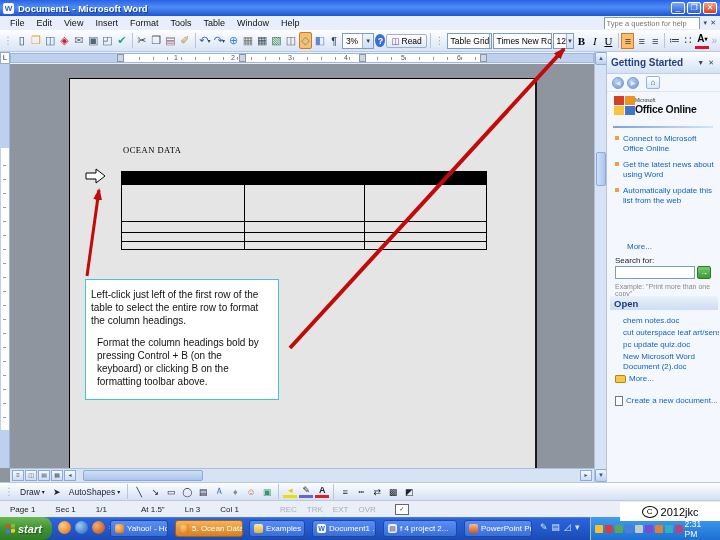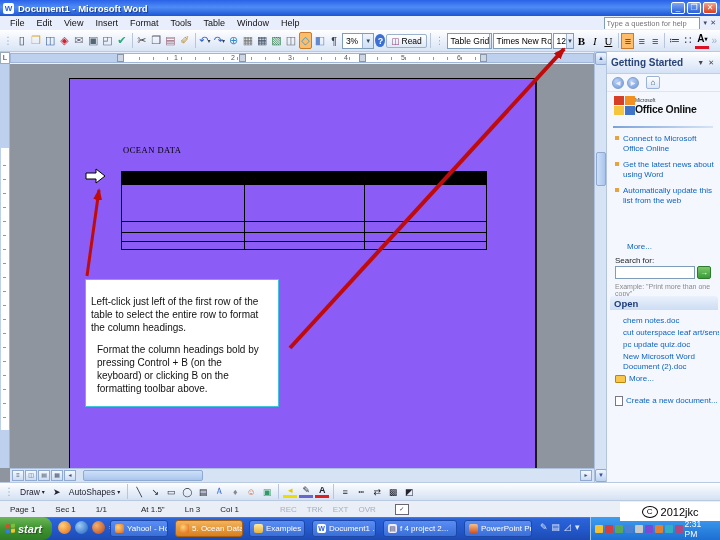--- a/index.html
+++ b/index.html
@@ -71,35 +71,35 @@
     border:1px solid #8a97a8;}
   .vruler{position:absolute;left:0;top:64px;width:10px;height:404px;background:#bdd1ef;
     border-right:1px solid #9fb6d9;}
   .vruler .white{position:absolute;left:1px;top:84px;width:8px;height:282px;background:#fff;}
   .vruler .ticks{position:absolute;left:3px;top:88px;width:3px;height:274px;
     background:repeating-linear-gradient(180deg,transparent 0 13px,#8899aa 13px 14px);}
 
   
   .docarea{position:absolute;left:10px;top:64px;width:584px;height:404px;
     background:#8f959f;overflow:hidden;}
-  .page{position:absolute;left:59px;top:14px;width:468px;height:392px;background:#8b5cf6;
+  .page{position:absolute;left:59px;top:14px;width:468px;height:392px;background:#e5e5e5;
     border:1px solid #000;border-right:2px solid #1a1a1a;}
   .docheading{position:absolute;left:53px;top:66px;font-family:"Liberation Serif",serif;
     font-size:8.5px;letter-spacing:0.5px;color:#000;}
   .tbl{position:absolute;left:51px;top:92px;width:366px;}
   .tbl .hdr{height:14px;background:#000;}
   .tbl .trow{display:flex;border-left:1px solid #000;border-right:1px solid #000;
     border-bottom:1px solid #000;}
   .tbl .cell{height:100%;}
   .tbl .c1{width:122px;}
   .tbl .c2{width:121px;border-left:1px solid #000;}
   .tbl .c3{width:122px;border-left:1px solid #000;}
   .callout{position:absolute;left:15px;top:200px;width:194px;background:#fff;
     border:1px solid #40c4d8;padding:5px 5px;font-size:10px;line-height:13px;color:#111;}
-  .callout p{margin:10px 0 9px 0;}
+  .callout p{margin:3px 0 9px 0;}
   .callout p:last-child{margin:6px;}
 
   
   .vscroll{position:absolute;left:594px;top:52px;width:12px;height:430px;background:#d6e3f5;
     border-left:1px solid #aebfdb;}
   .sbtn{position:absolute;left:0;width:12px;height:13px;
     background:linear-gradient(180deg,#eef5fe,#bcd2f0);border:1px solid #8fa9d0;
     color:#35539a;font-size:6px;text-align:center;line-height:11px;border-radius:2px;}
   .vthumb{position:absolute;left:1px;top:100px;width:10px;height:34px;border-radius:2px;
     background:linear-gradient(90deg,#cfe0f8,#a9c5ee);border:1px solid #8fa9d0;}

